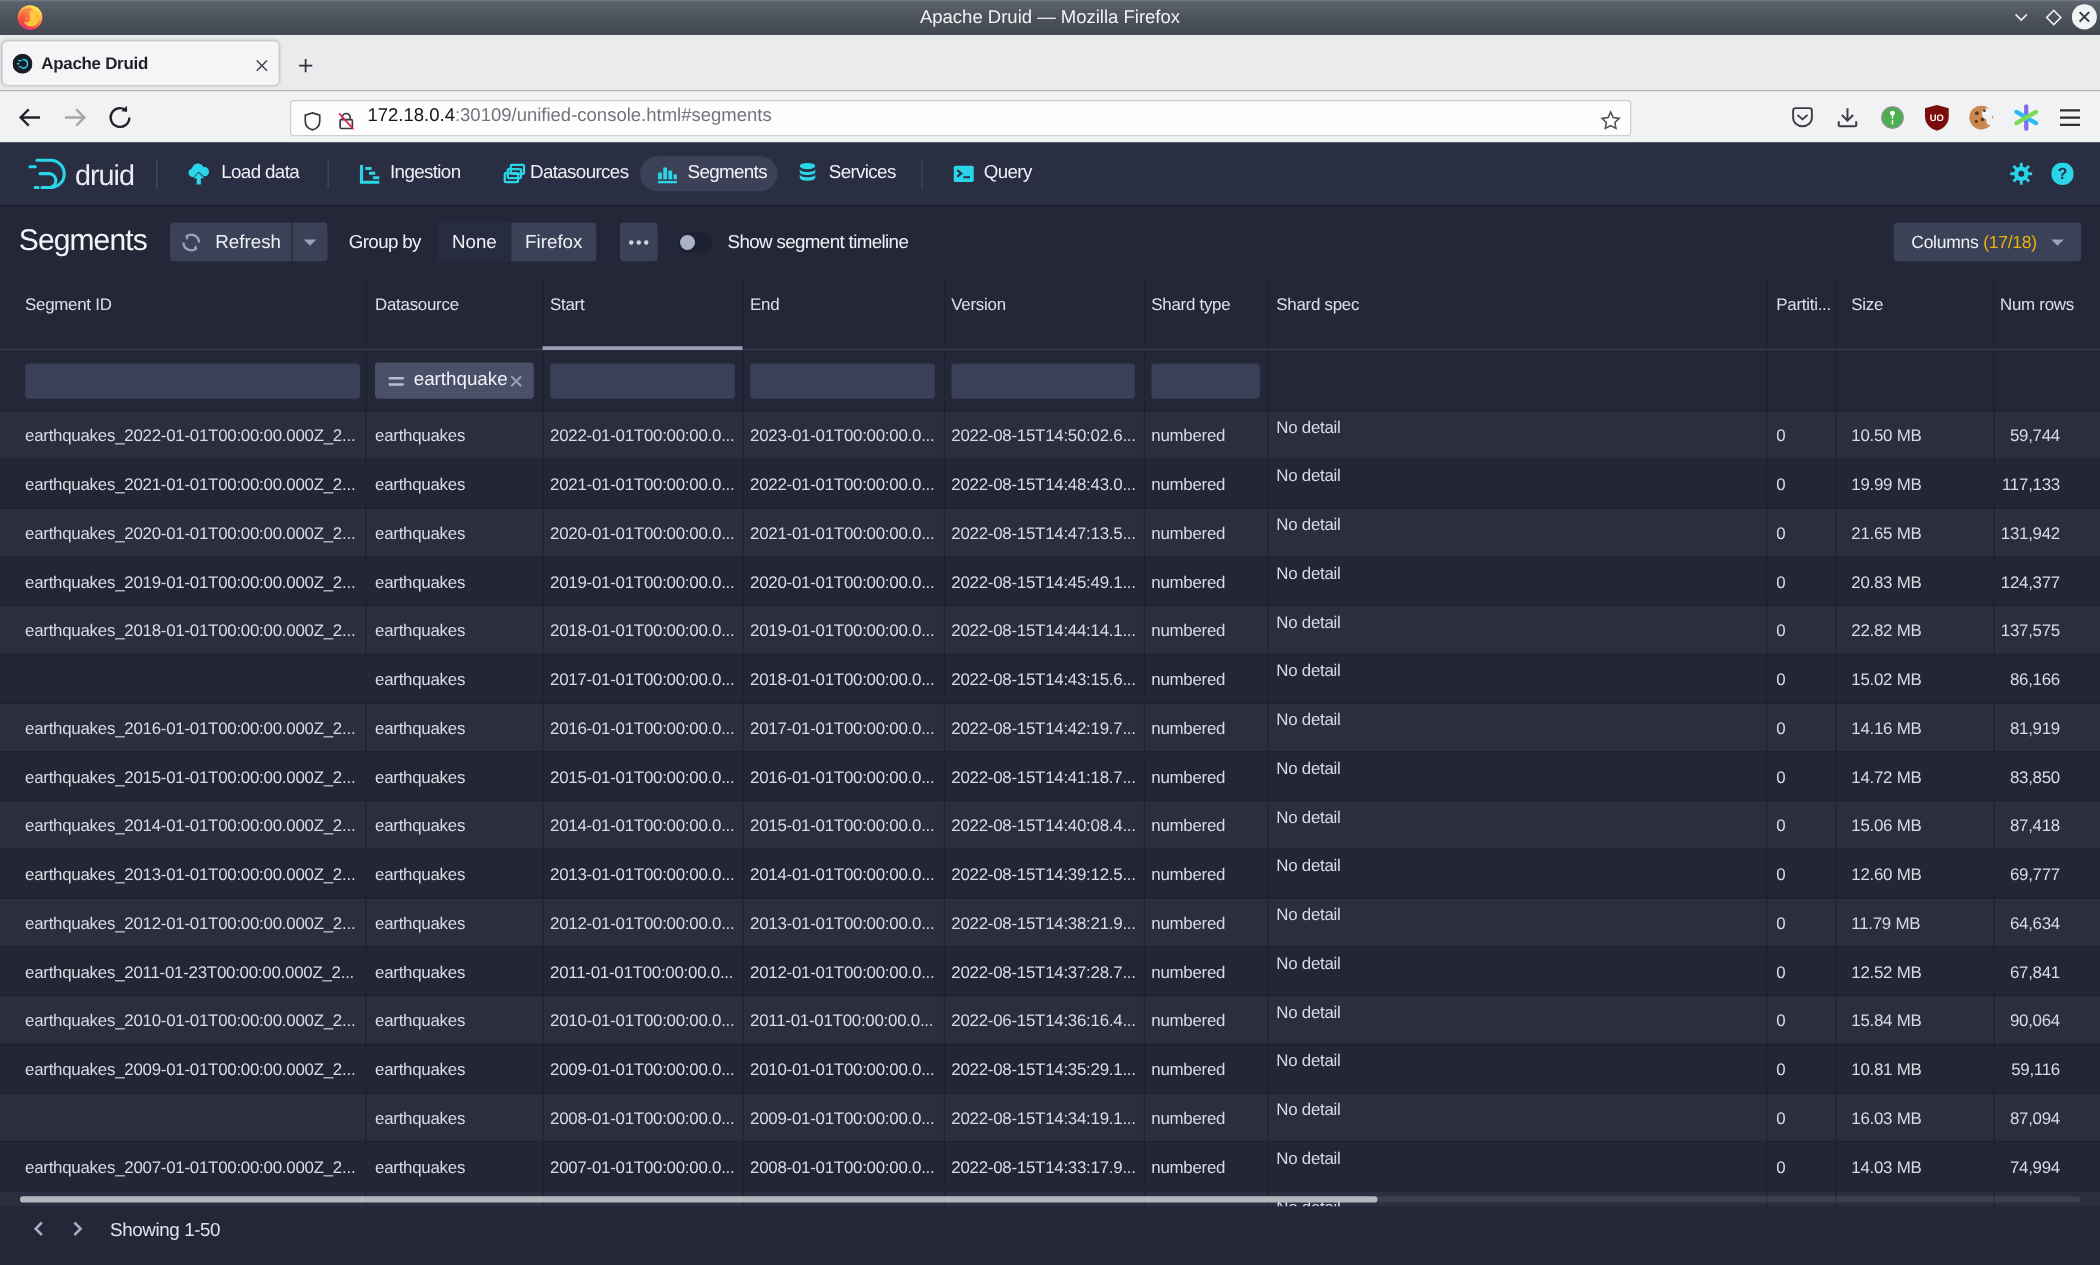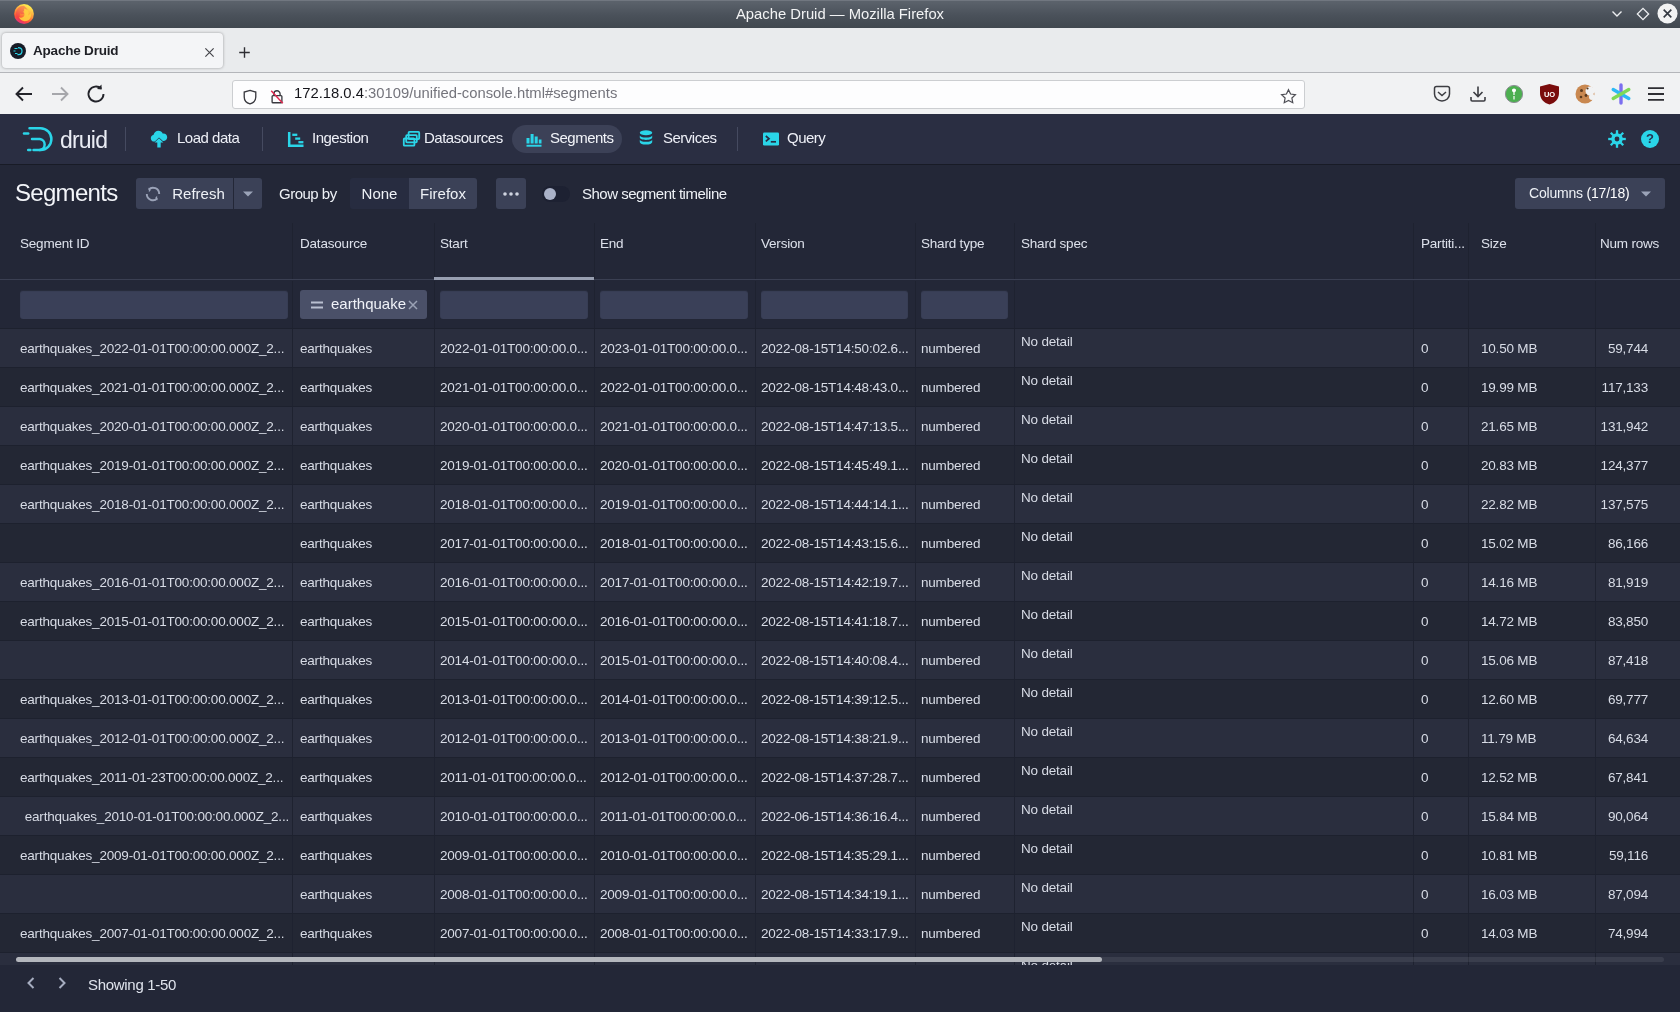--- a/index.html
+++ b/index.html
@@ -283,21 +283,21 @@
   <svg width="16" height="4" viewBox="0 0 16 4">
       <circle cx="2" cy="2" r="1.8" fill="#cfd4e0"></circle>
       <circle cx="8" cy="2" r="1.8" fill="#cfd4e0"></circle>
       <circle cx="14" cy="2" r="1.8" fill="#cfd4e0"></circle>
     </svg>
 </div>
 <div style="position:absolute;left:542px;top:186px;width:28px;height:16px;border-radius:8px;background:#1d2132;"></div>
 <div style="position:absolute;left:544px;top:188px;width:12px;height:12px;border-radius:50%;background:#aab2c8;"></div>
 <div class="glabel" style="left:582px;top:185px;">Show segment timeline</div>
 <div class="btn" style="left:1515px;width:150px;">
-  <span style="position:absolute;left:14px;top:7px;font-size:14px;letter-spacing:-0.2px;">Columns <span style="color:#ffffff;">(17/18)</span></span>
+  <span style="position:absolute;left:14px;top:7px;font-size:14px;letter-spacing:-0.2px;">Columns <span style="color:#eab308;">(17/18)</span></span>
   <svg style="position:absolute;right:13px;top:12px;" width="12" height="8" viewBox="0 0 12 8">
       <path d="M1 1.5 L6 6.5 L11 1.5 Z" fill="#9ba3b8"></path>
     </svg>
 </div>
 
 <div class="table-area">
   <div class="thead">
     <div class="hlabel" style="left:20px;">Segment ID</div>
     <div class="hlabel" style="left:300px;">Datasource</div>
     <div class="hlabel" style="left:440px;">Start</div>
@@ -515,20 +515,21 @@
         <div class="colb" style="left:594px;"></div>
         <div class="colb" style="left:755px;"></div>
         <div class="colb" style="left:915px;"></div>
         <div class="colb" style="left:1014px;"></div>
         <div class="colb" style="left:1413px;"></div>
         <div class="colb" style="left:1468px;"></div>
         <div class="colb" style="left:1595px;"></div>
         <div class="rowb"></div>
       </div>
 <div class="row odd">
+        <div class="cell" style="left:20px;width:269px;">earthquakes_2014-01-01T00:00:00.000Z_2...</div>
         <div class="cell" style="left:300px;width:128px;">earthquakes</div>
         <div class="cell" style="left:440px;width:152px;">2014-01-01T00:00:00.0...</div>
         <div class="cell" style="left:600px;width:152px;">2015-01-01T00:00:00.0...</div>
         <div class="cell" style="left:761px;width:151px;">2022-08-15T14:40:08.4...</div>
         <div class="cell" style="left:921px;width:87px;">numbered</div>
         <div class="cell nodetail" style="left:1021px;width:380px;">No detail</div>
         <div class="cell" style="left:1421px;width:41px;">0</div>
         <div class="cell" style="left:1481px;width:108px;">15.06 MB</div>
         <div class="cell num" style="left:1595px;width:53px;">87,418</div>
         <div class="colb" style="left:292px;"></div>
@@ -602,21 +603,21 @@
         <div class="colb" style="left:594px;"></div>
         <div class="colb" style="left:755px;"></div>
         <div class="colb" style="left:915px;"></div>
         <div class="colb" style="left:1014px;"></div>
         <div class="colb" style="left:1413px;"></div>
         <div class="colb" style="left:1468px;"></div>
         <div class="colb" style="left:1595px;"></div>
         <div class="rowb"></div>
       </div>
 <div class="row odd">
-        <div class="cell" style="left:20px;width:269px;text-align:right;">earthquakes_2010-01-01T00:00:00.000Z_2...</div>
+        <div class="cell" style="left:20px;width:269px;">earthquakes_2010-01-01T00:00:00.000Z_2...</div>
         <div class="cell" style="left:300px;width:128px;">earthquakes</div>
         <div class="cell" style="left:440px;width:152px;">2010-01-01T00:00:00.0...</div>
         <div class="cell" style="left:600px;width:152px;">2011-01-01T00:00:00.0...</div>
         <div class="cell" style="left:761px;width:151px;">2022-06-15T14:36:16.4...</div>
         <div class="cell" style="left:921px;width:87px;">numbered</div>
         <div class="cell nodetail" style="left:1021px;width:380px;">No detail</div>
         <div class="cell" style="left:1421px;width:41px;">0</div>
         <div class="cell" style="left:1481px;width:108px;">15.84 MB</div>
         <div class="cell num" style="left:1595px;width:53px;">90,064</div>
         <div class="colb" style="left:292px;"></div>

